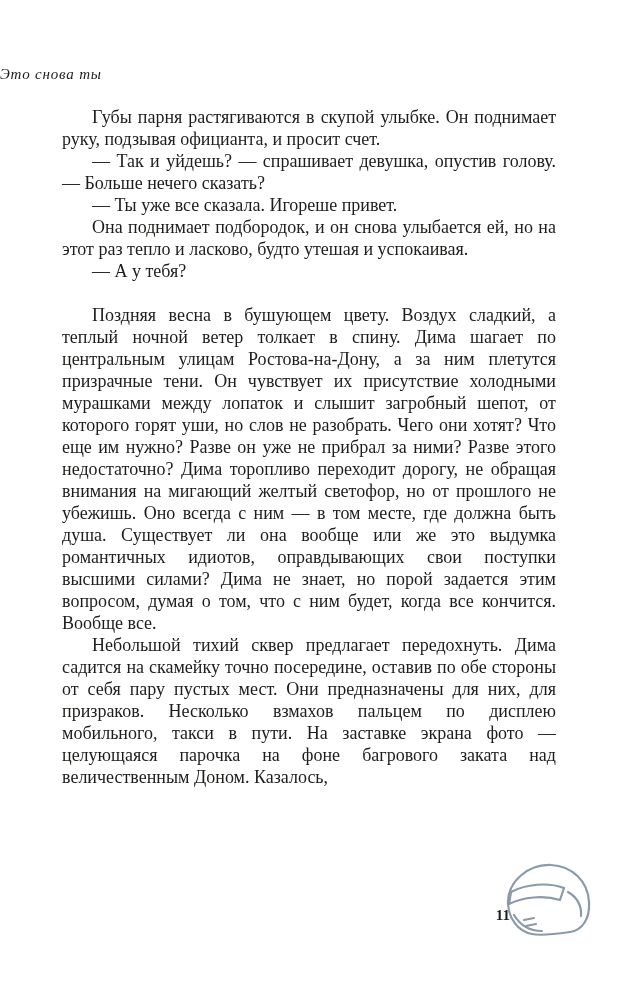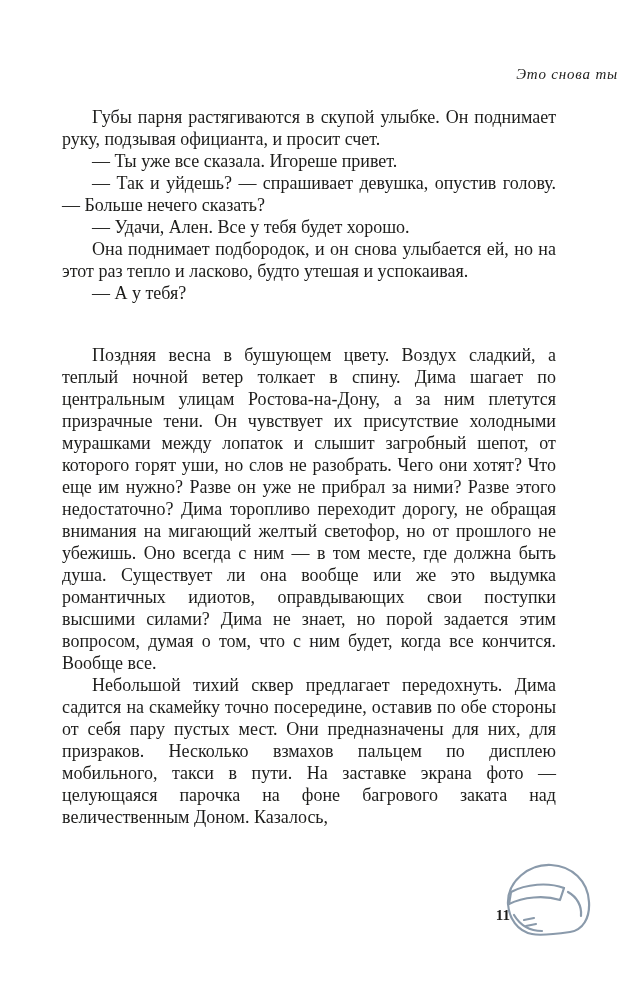--- a/index.html
+++ b/index.html
@@ -14,42 +14,42 @@
     background: #ffffff;
     overflow: hidden;
     font-family: "Liberation Serif", "DejaVu Serif", serif;
     color: #1d1d1b;
   }
   .running-head {
     position: absolute;
     top: 66px;
     left: 0;
     width: 100%;
-    text-align: right;
+    text-align: left;
     font-style: italic;
     font-size: 15px;
     letter-spacing: 0.8px;
     color: #222220;
   }
   .page-body {
     position: absolute;
     top: 106px;
     left: 62px;
     width: 494px;
     font-size: 18px;
     line-height: 22px;
     text-align: justify;
   }
   .text-section p {
     margin: 0;
     padding: 0;
     text-indent: 30px;
   }
   .text-section + .text-section {
-    margin-top: 40px;
+    margin-top: 22px;
   }
   .page-number {
     position: absolute;
     right: 108px;
     bottom: 76px;
     font-weight: bold;
     font-size: 15px;
     color: #1d1d1b;
   }
   .corner-sketch {
@@ -69,23 +69,22 @@
 <body>
 
 <div class="book-page">
 
   <div class="running-head">Это снова ты</div>
 
   <div class="page-body">
 
     <section class="text-section">
       <p>Губы парня растягиваются в скупой улыбке. Он поднимает руку, подзывая официанта, и просит счет.</p>
+      <p>— Так и уйдешь? — спрашивает девушка, опустив голову. — Больше нечего сказать?</p>
       <p>— Ты уже все сказала. Игореше привет.</p>
-      <p>— Так и уйдешь? — спрашивает девушка, опустив голову. — Больше нечего сказать?</p>
-      <p>— Удачи, Ален. Все у тебя будет хорошо.</p>
       <p>Она поднимает подбородок, и он снова улыбается ей, но на этот раз тепло и ласково, будто утешая и успокаивая.</p>
       <p>— А у тебя?</p>
     </section>
 
     <section class="text-section">
       <p>Поздняя весна в бушующем цвету. Воздух сладкий, а теплый ночной ветер толкает в спину. Дима шагает по центральным улицам Ростова-на-Дону, а за ним плетутся призрачные тени. Он чувствует их присутствие холодными мурашками между лопаток и слышит загробный шепот, от которого горят уши, но слов не разобрать. Чего они хотят? Что еще им нужно? Разве он уже не прибрал за ними? Разве этого недостаточно? Дима торопливо переходит дорогу, не обращая внимания на мигающий желтый светофор, но от прошлого не убежишь. Оно всегда с ним — в том месте, где должна быть душа. Существует ли она вообще или же это выдумка романтичных идиотов, оправдывающих свои поступки высшими силами? Дима не знает, но порой задается этим вопросом, думая о том, что с ним будет, когда все кончится. Вообще все.</p>
       <p>Небольшой тихий сквер предлагает передохнуть. Дима садится на скамейку точно посередине, оставив по обе стороны от себя пару пустых мест. Они предназначены для них, для призраков. Несколько взмахов пальцем по дисплею мобильного, такси в пути. На заставке экрана фото — целующаяся парочка на фоне багрового заката над величественным Доном. Казалось,</p>
     </section>
 
   </div>

